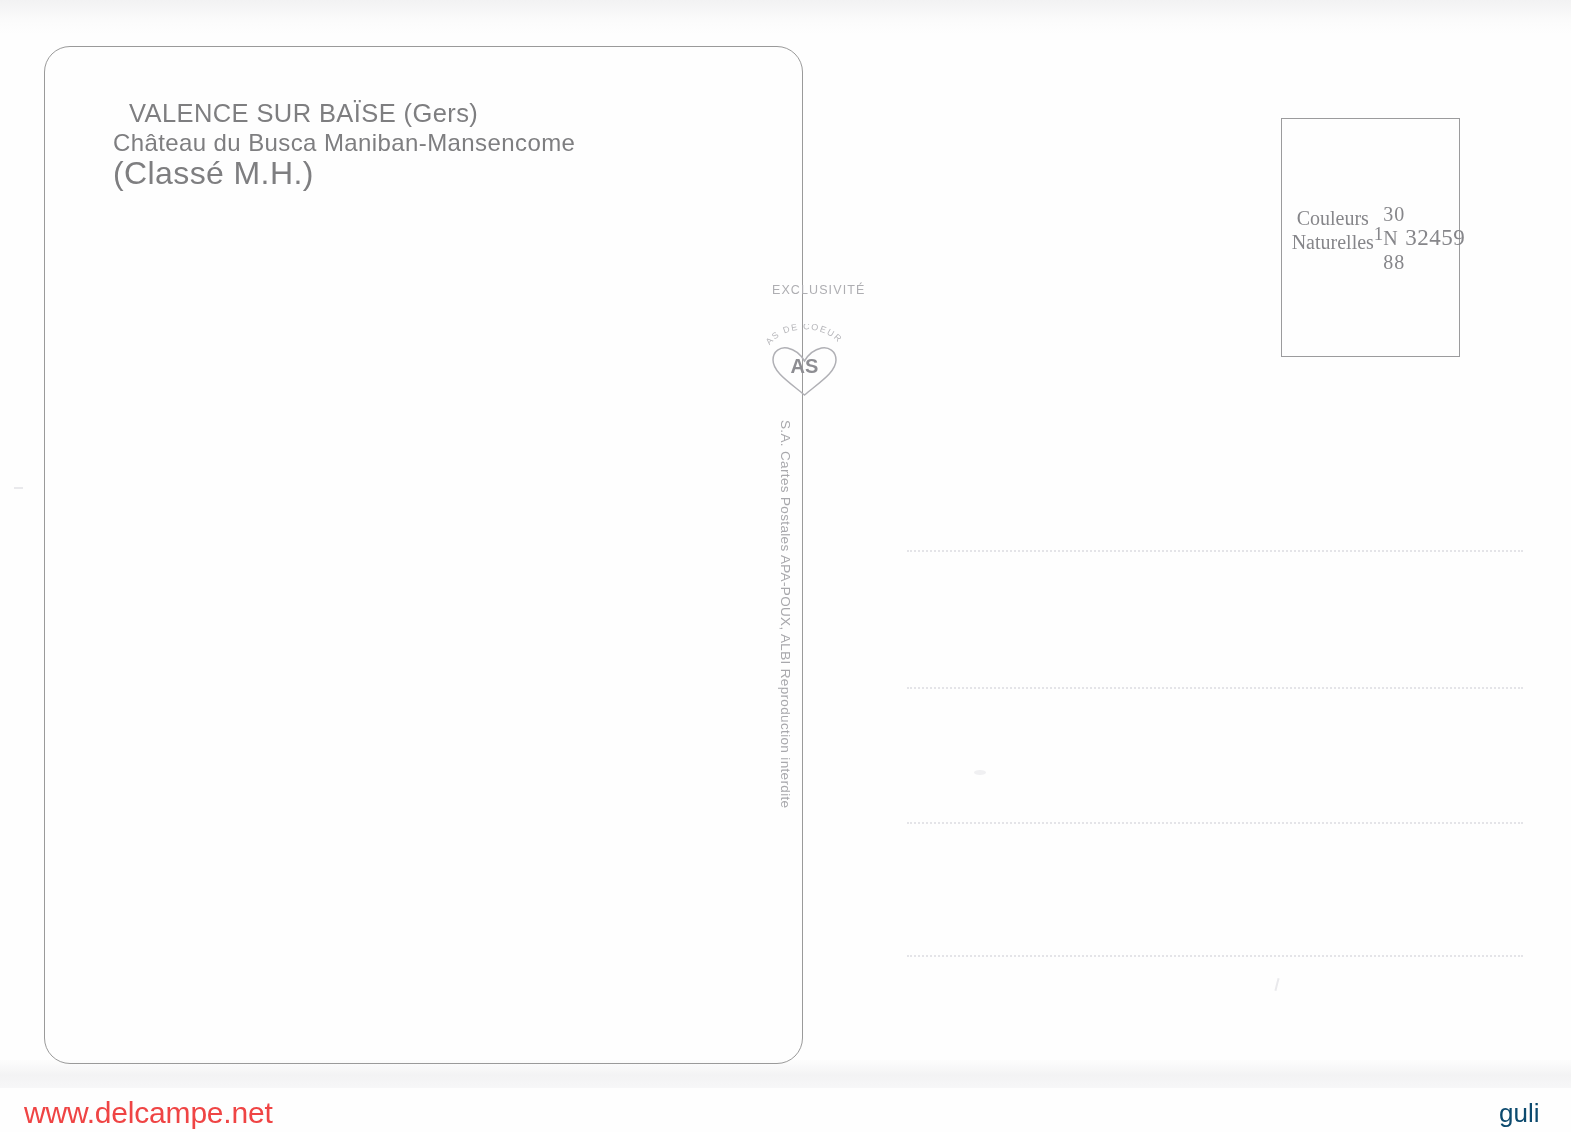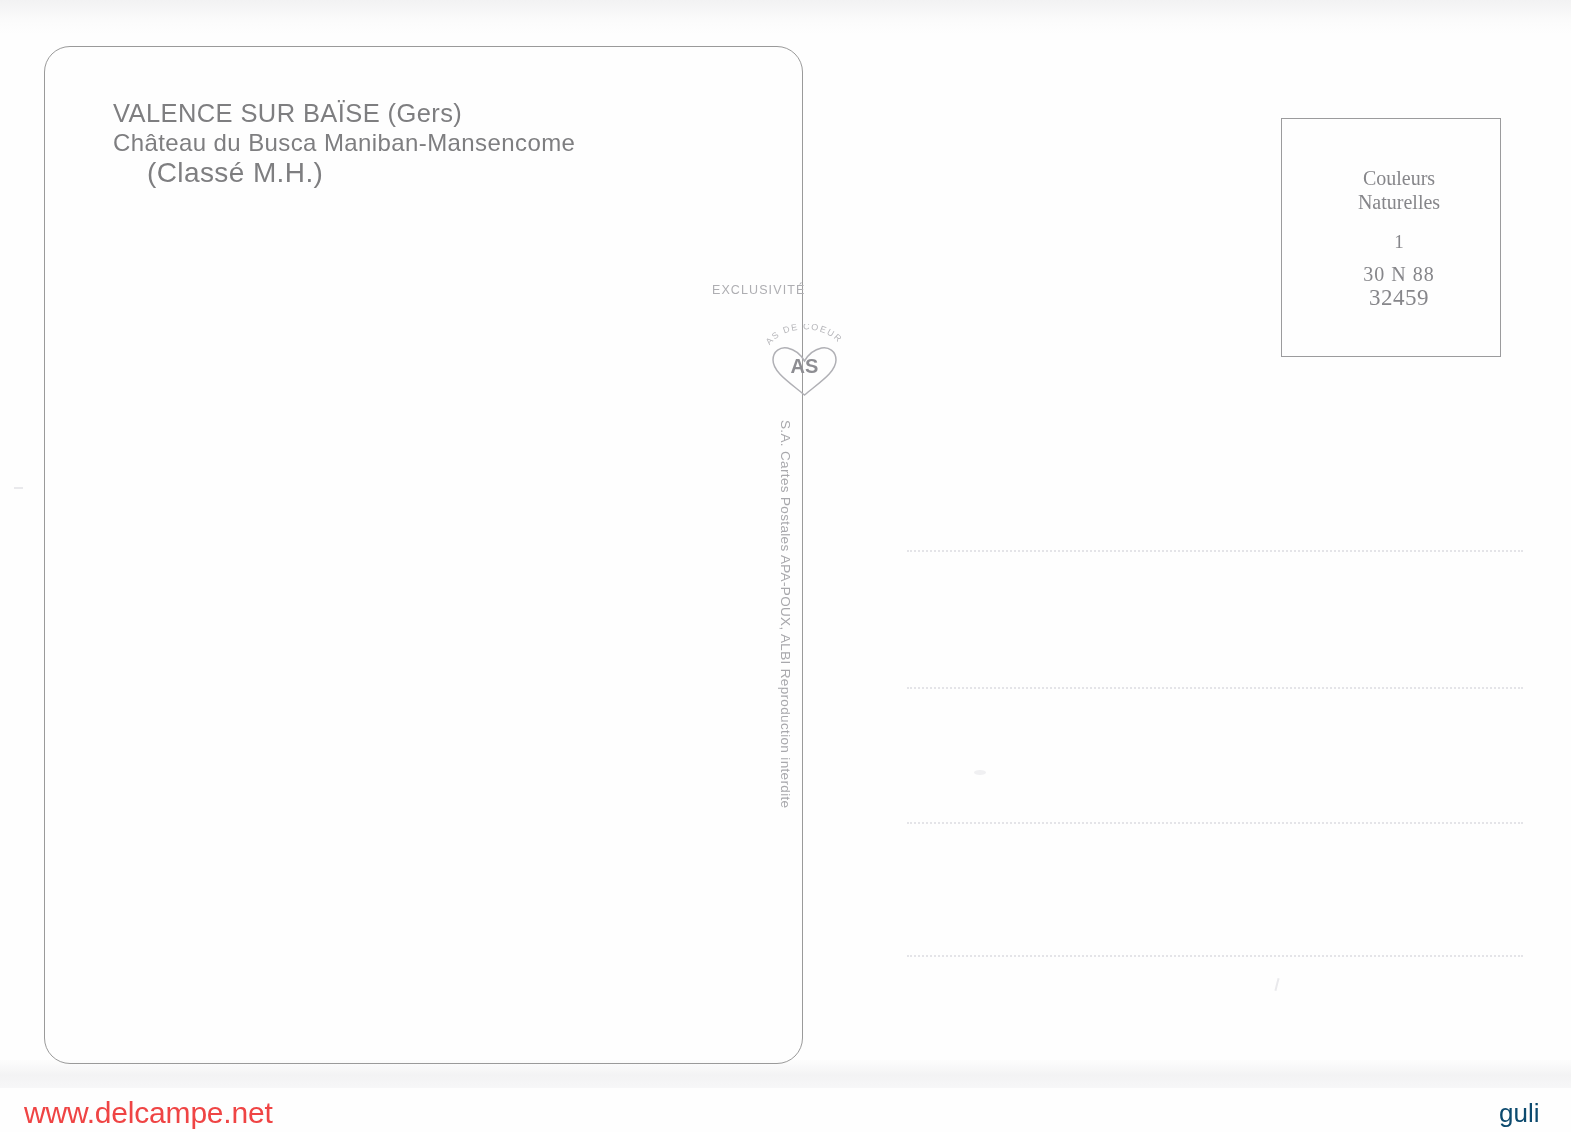--- a/index.html
+++ b/index.html
@@ -50,44 +50,44 @@
     position: absolute;
     left: 113px;
     top: 98px;
     color: #7e7e80;
     letter-spacing: 0.4px;
   }
   .caption-line1 {
     font-size: 25.5px;
     line-height: 30px;
     white-space: nowrap;
+    margin-left: 16px;
   }
   .caption-line2 {
     font-size: 24px;
     line-height: 30px;
     white-space: nowrap;
   }
   .caption-line3 {
-    font-size: 28px;
+    font-size: 32px;
     line-height: 30px;
     white-space: nowrap;
-    margin-left: 34px;
   }
 
   
   .stamp-box {
     position: absolute;
     left: 1281px;
     top: 118px;
-    width: 220px;
+    width: 179px;
     height: 239px;
     border: 1.4px solid #9b9b9d;
     box-sizing: border-box;
     display: flex;
-    flex-direction: column;
+    flex-direction: row;
     align-items: center;
     justify-content: center;
     font-family: "Liberation Serif", serif;
     color: #86868a;
     padding-left: 16px;
   }
   .stamp-colors {
     font-size: 20px;
     line-height: 24px;
     text-align: center;
@@ -105,21 +105,21 @@
   }
   .stamp-code {
     font-size: 23px;
     line-height: 23px;
     letter-spacing: 0.5px;
   }
 
   
   .exclusivite {
     position: absolute;
-    left: 712px;
+    left: 772px;
     top: 283px;
     font-size: 12.5px;
     letter-spacing: 1.1px;
     color: #aeaeb2;
     white-space: nowrap;
   }
 
   
   .logo-as {
     position: absolute;

